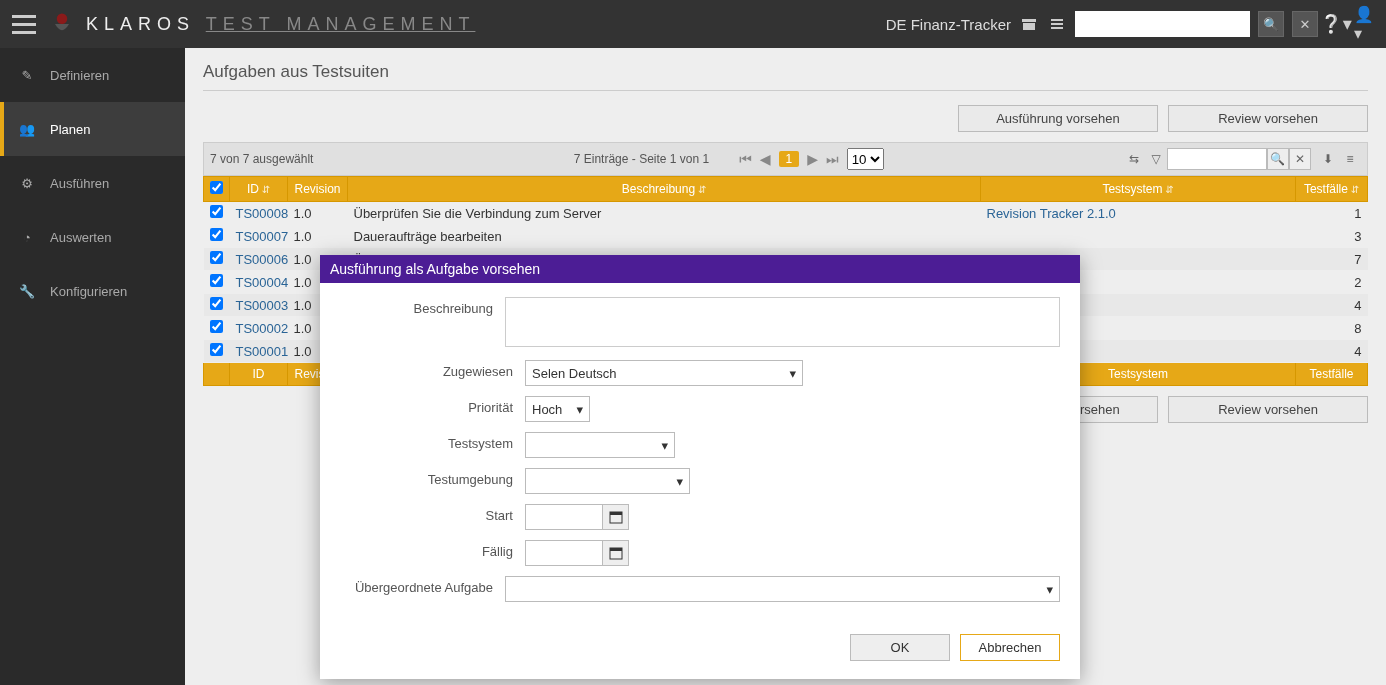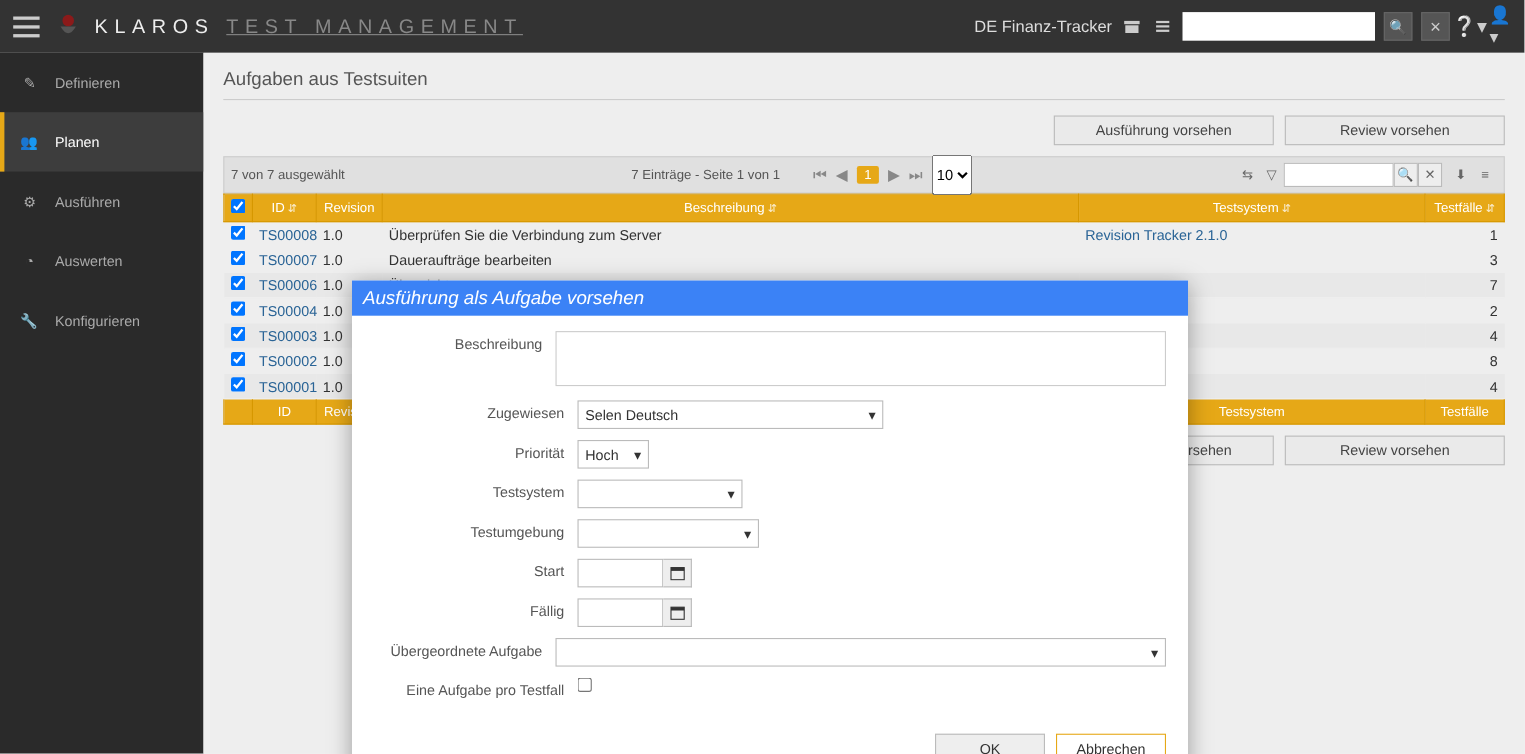--- a/index.html
+++ b/index.html
@@ -31,41 +31,41 @@
 
 .top-actions { display: flex; justify-content: flex-end; gap: 10px; margin-bottom: 10px; }
 .btn { border: 1px solid #bbb; background: #eaeaea; padding: 5px 0; width: 200px; text-align: center; cursor: pointer; font-size: 13px; color: #444; }
 
 
 .table-bar { display: flex; align-items: center; height: 28px; background: #e0e0e0; border: 1px solid #ccc; padding: 16px 6px; font-size: 12px; color: #555; }
 .table-bar .spacer { flex: 1; }
 .pag { display: flex; align-items: center; gap: 8px; margin-left: 21px; }
 .pag-btn { color: #888; cursor: pointer; font-size: 14px; }
 .pag-num { background: #e6a817; color: #fff; padding: 1px 7px; border-radius: 2px; }
-.pag select { height: 36px; }
+.pag select { height: 22px; }
 .filter-input { width: 100px; height: 22px; border: 1px solid #bbb; }
 .mini-btn { width: 22px; height: 22px; border: 1px solid #bbb; background: #eee; display: inline-flex; align-items: center; justify-content: center; cursor: pointer; color: #666; font-size: 12px; }
 
 
 table { width: 100%; border-collapse: collapse; table-layout: fixed; }
 th { background: #e6a817; color: #fff; font-weight: normal; font-size: 12px; padding: 4px 6px; border: 1px solid #d69700; text-align: center; }
 td { padding: 3px 6px; font-size: 13px; color: #333; border-bottom: 1px solid #eee; }
 tr.striped td { background: #e8e8e8; }
 .link { color: #2a6496; cursor: pointer; }
 input[type=checkbox]{ cursor: pointer; }
 
 
 tfoot th { background: #e6a817; }
 
 
 .bottom-actions { display: flex; justify-content: flex-end; gap: 10px; margin-top: 10px; }
 
 
 .modal { position: absolute; left: 320px; top: 255px; width: 760px; background: #fff; box-shadow: 0 4px 20px rgba(0,0,0,.35); }
-.modal-header { background: #3b82f6; color: #fff; padding: 6px 10px; font-size: 17px; font-style: italic; }
+.modal-header { background: #4c1d95; color: #fff; padding: 6px 10px; font-size: 14px; }
 .modal-body { padding: 14px 20px; }
 .form-row { display: flex; align-items: flex-start; margin-bottom: 10px; }
 .form-label { width: 185px; text-align: right; padding-right: 12px; color: #555; font-size: 13px; padding-top: 4px; }
 .form-field { flex: 1; }
 textarea { width: 555px; height: 50px; border: 1px solid #ccc; resize: none; padding: 4px; font-family: inherit; }
 .sel { border: 1px solid #bbb; height: 26px; padding: 0 24px 0 6px; background: #fff; position: relative; display: inline-flex; align-items: center; cursor: pointer; }
 .sel::after { content: "▾"; position: absolute; right: 6px; color: #333; }
 .sel-wide { width: 278px; }
 .sel-small { width: 65px; }
 .sel-med { width: 150px; }
@@ -325,22 +325,18 @@
               </svg>
             </div>
           </div></div>
     </div>
     <div class="form-row">
       <div class="form-label">Übergeordnete Aufgabe</div>
       <div class="form-field"><div class="sel sel-full">
             <span></span>
           </div></div>
     </div>
-    <div class="form-row">
-      <div class="form-label">Eine Aufgabe pro Testfall</div>
-      <div class="form-field"><input type="checkbox" style=""></div>
-    </div>
   </div>
   <div class="modal-footer">
     <div class="mbtn">OK</div>
     <div class="mbtn primary">Abbrechen</div>
   </div>
 </div>
 
 </body></html>

